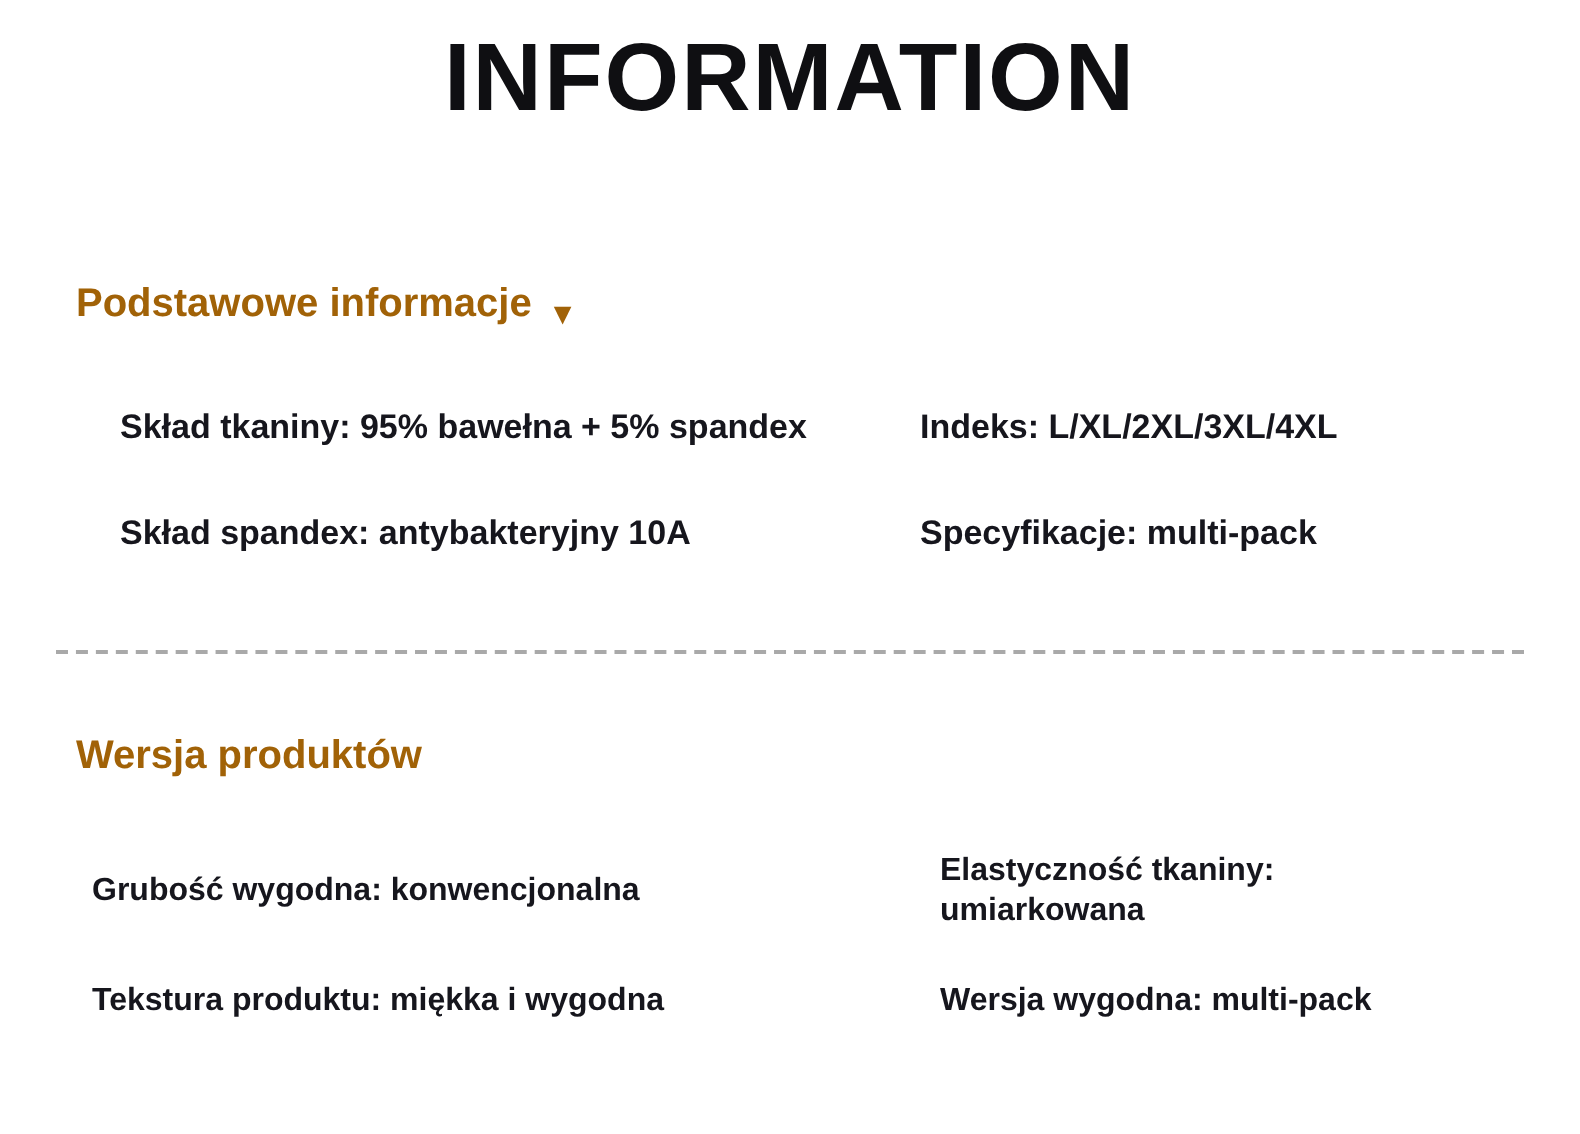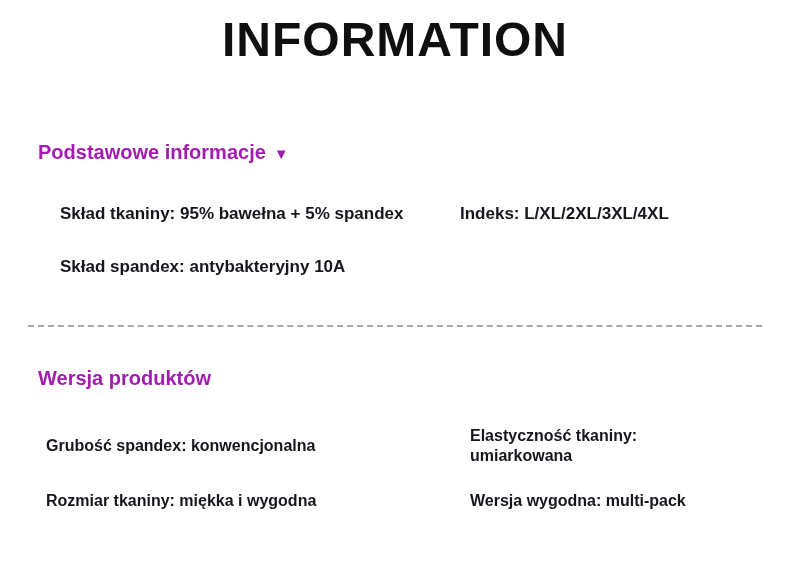--- a/index.html
+++ b/index.html
@@ -21,23 +21,23 @@
     text-align: center;
     font-size: 48px;
     font-weight: 900;
     letter-spacing: 1px;
     color: #0f0f12;
   }
   .section-heading {
     margin-left: 38px;
     font-size: 20px;
     font-weight: 700;
-    color: #a21caf;
+    color: #a16207;
     display: flex;
-    align-items: center;
+    align-items: flex-end;
     gap: 8px;
     width: max-content;
     cursor: pointer;
   }
   .section-heading .tri {
     font-size: 15px;
     line-height: 1;
     position: relative;
     top: 1px;
   }
@@ -74,28 +74,29 @@
 
   <div class="section-heading heading-basic">
     <span>Podstawowe informacje</span>
     <span class="tri">▼</span>
   </div>
 
   <div class="info-grid grid-basic">
     <div class="cell cell-left">Skład tkaniny: 95% bawełna + 5% spandex</div>
     <div class="cell cell-right">Indeks: L/XL/2XL/3XL/4XL</div>
     <div class="cell cell-left">Skład spandex: antybakteryjny 10A</div>
+    <div class="cell cell-right">Specyfikacje: multi-pack</div>
   </div>
 
   <hr class="divider">
 
   <h2 class="section-heading heading-index">
     <span>Wersja produktów</span>
   </h2>
 
   <div class="info-grid grid-index">
-    <div class="cell cell-left">Grubość spandex: konwencjonalna</div>
+    <div class="cell cell-left">Grubość wygodna: konwencjonalna</div>
     <div class="cell cell-right cell-wrap">Elastyczność tkaniny: umiarkowana</div>
-    <div class="cell cell-left">Rozmiar tkaniny: miękka i wygodna</div>
+    <div class="cell cell-left">Tekstura produktu: miękka i wygodna</div>
     <div class="cell cell-right">Wersja wygodna: multi-pack</div>
   </div>
 
 </div>
 
 </body></html>

